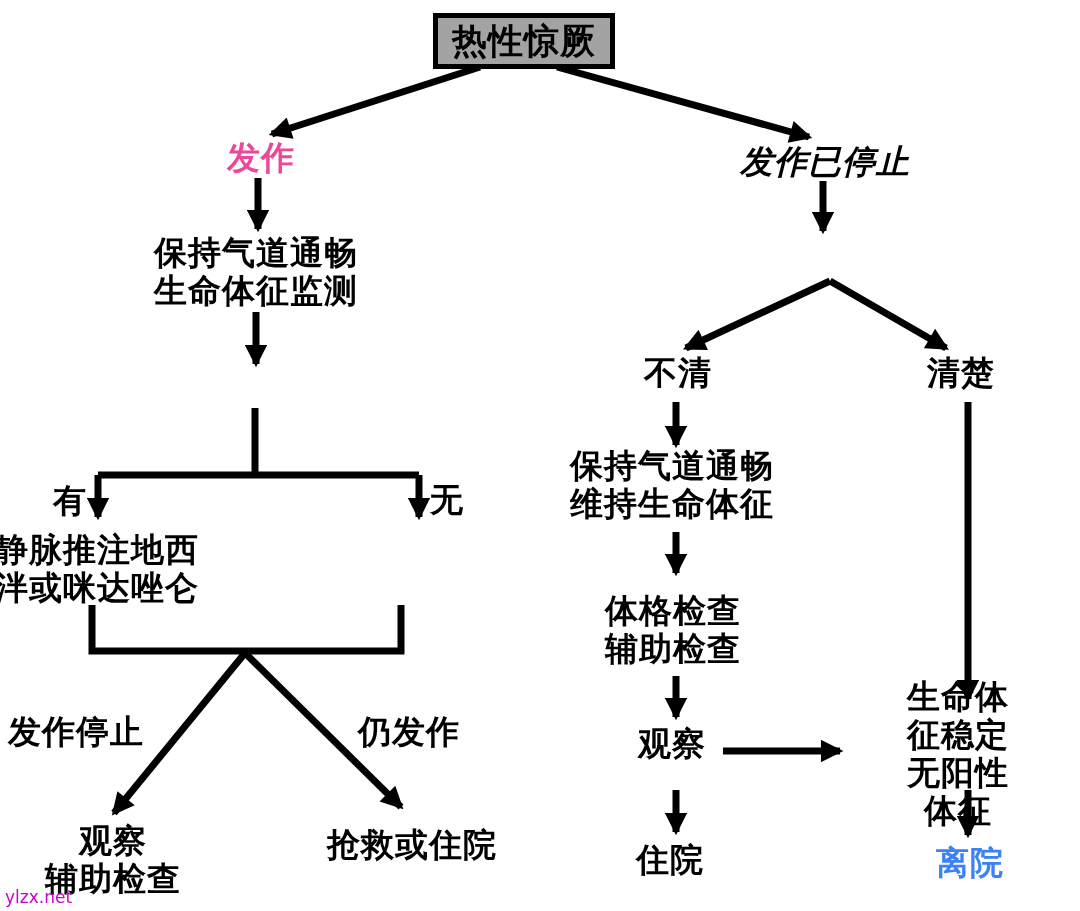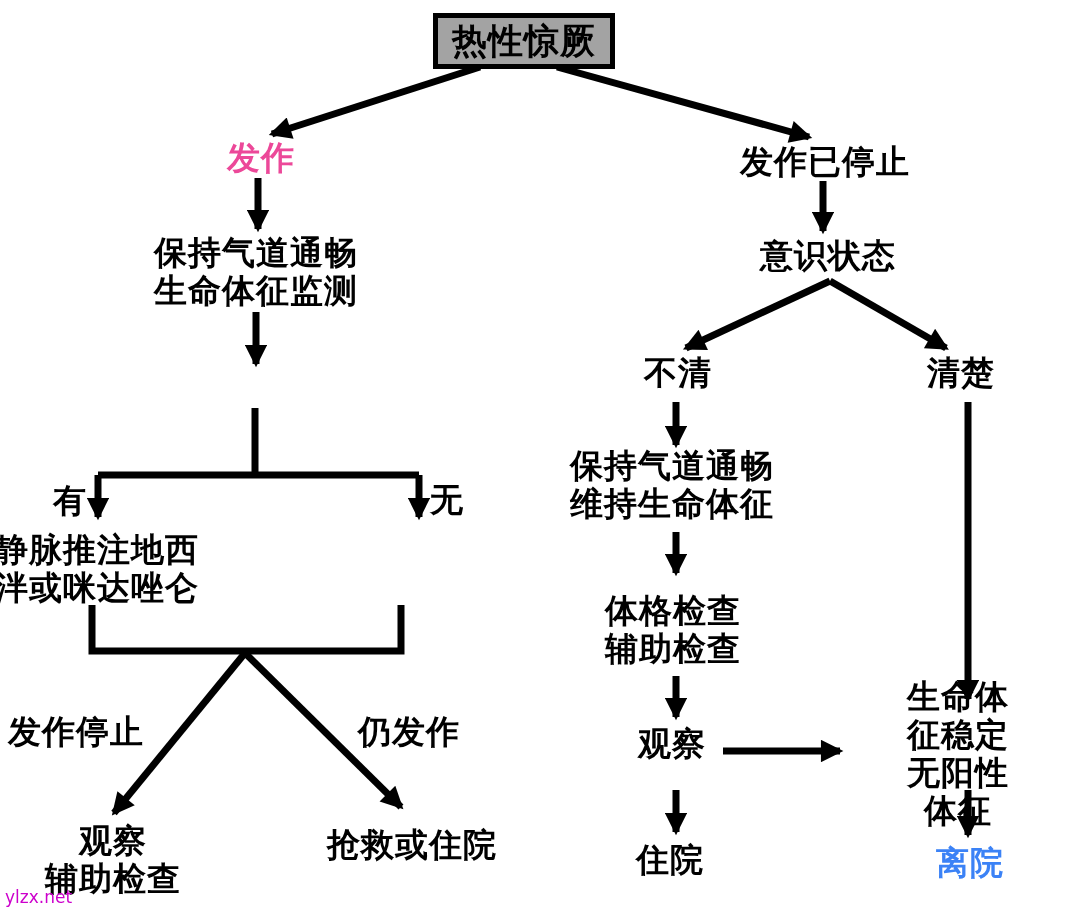--- a/index.html
+++ b/index.html
@@ -104,23 +104,22 @@
 
   <div class="node" style="left: 76px; top: 732px; color: rgb(0, 0, 0);">发作停止</div>
 
   <div class="node" style="left: 409px; top: 732px; color: rgb(0, 0, 0);">仍发作</div>
 
   <div class="node" style="left: 113px; top: 860px; color: rgb(0, 0, 0);">观察
 辅助检查</div>
 
   <div class="node" style="left: 412px; top: 845px; color: rgb(0, 0, 0);">抢救或住院</div>
 
-  <div class="node" style="left: 825px; top: 162px; color: rgb(0, 0, 0);">发作已停止</div>
+  <div class="node" style="left: 825px; top: 162px; color: rgb(0, 0, 0); font-style: italic;">发作已停止</div>
 
-  <div class="node" style="left: 828px; top: 256px; color: rgb(0, 0, 0);">意识状态</div>
 
   <div class="node" style="left: 678px; top: 373px; color: rgb(0, 0, 0);">不清</div>
 
   <div class="node" style="left: 961px; top: 373px; color: rgb(0, 0, 0);">清楚</div>
 
   <div class="node" style="left: 672px; top: 485px; color: rgb(0, 0, 0);">保持气道通畅
 维持生命体征</div>
 
   <div class="node" style="left: 673px; top: 630px; color: rgb(0, 0, 0);">体格检查
 辅助检查</div>

